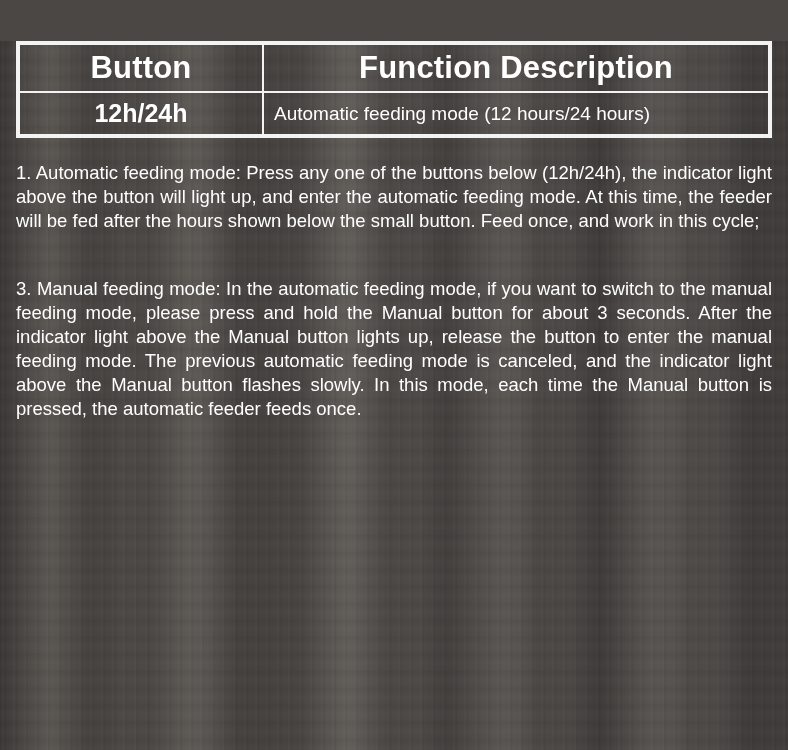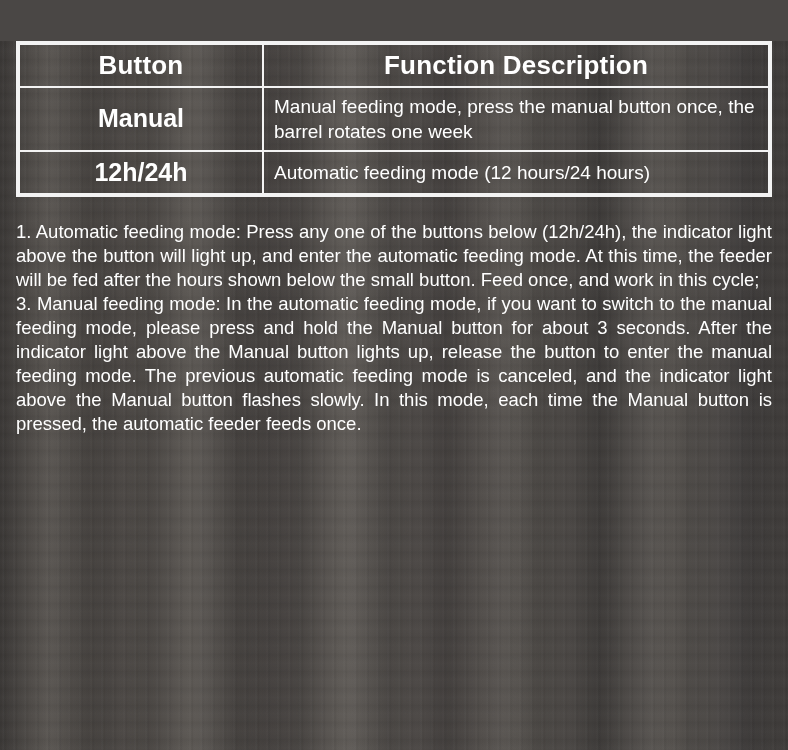--- a/index.html
+++ b/index.html
@@ -91,21 +91,21 @@
   table.spec td, table.spec th {
     border: 2px solid #f3f3f3;
     color: #ffffff;
     vertical-align: middle;
     padding: 6px 10px;
   }
   .col-btn { width: 244px; }
 
   .hdr {
     font-weight: bold;
-    font-size: 26px;
+    font-size: 31px;
     letter-spacing: 0.2px;
     line-height: 1.1;
     padding-top: 10px;
     padding-bottom: 10px;
   }
   .btn-cell {
     text-align: center;
     font-weight: bold;
     font-size: 25px;
     line-height: 1.15;
@@ -130,42 +130,38 @@
   .para {
     font-size: 18.5px;
     line-height: 1.30;
     text-align: justify;
     text-justify: inter-word;
     margin: 0 0 17px 0;
     color: #ffffff;
     font-weight: 400;
   }
   .para.tight { margin-bottom: 0; }
-  .para:last-child { margin-bottom: 0; }
+  .para:last-child { margin-bottom: 0; margin-top: 44px; }
 </style>
 </head>
 <body>
 
 <div id="page">
 
   <div class="table-wrap">
     <table class="spec">
       <colgroup>
           <col class="col-btn">
           <col>
         </colgroup>
       <tbody>
         <tr>
           <th class="hdr">Button</th>
           <th class="hdr">Function Description</th>
         </tr>
-        <tr class="row-manual">
-          <td class="btn-cell">Manual</td>
-          <td class="desc-cell">Manual feeding mode, press the manual button once, the barrel rotates one week</td>
-        </tr>
         <tr class="row-timer">
           <td class="btn-cell">12h/24h</td>
           <td class="desc-cell">Automatic feeding mode (12 hours/24 hours)</td>
         </tr>
       </tbody>
     </table>
   </div>
 
   <div class="notes">
     <p class="para tight">1. Automatic feeding mode: Press any one of the buttons below (12h/24h), the indicator light above the button will light up, and enter the automatic feeding mode. At this time, the feeder will be fed after the hours shown below the small button. Feed once, and work in this cycle;</p>

